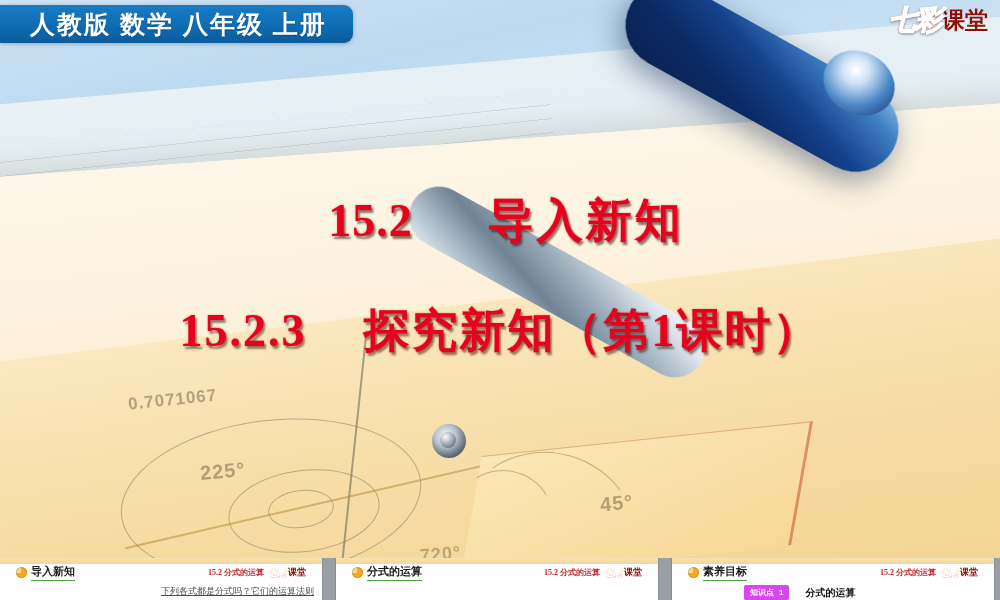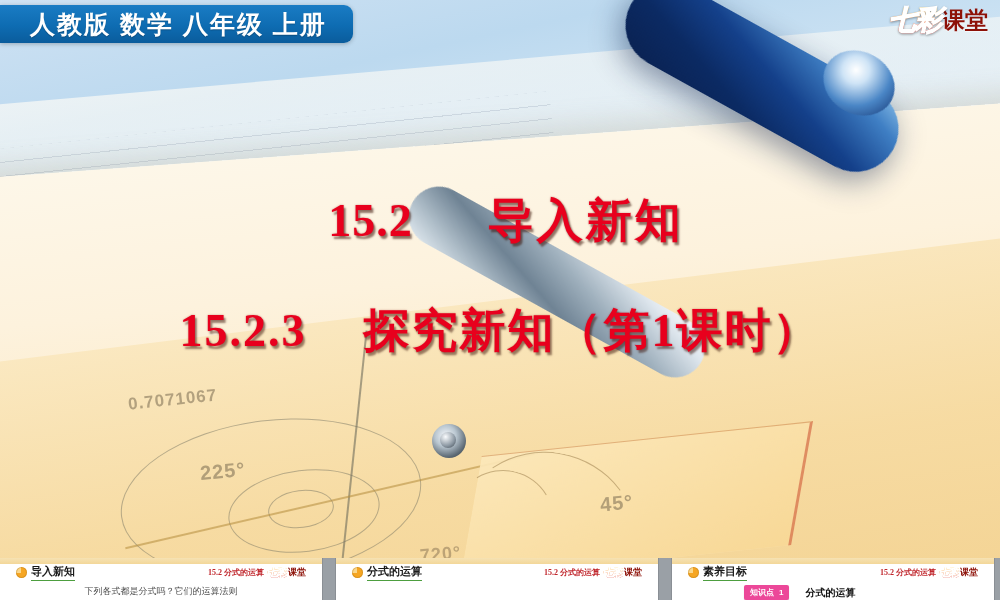--- a/index.html
+++ b/index.html
@@ -118,24 +118,24 @@
   .mini-chapter{font-size:8px;color:#c0272d;font-weight:700;white-space:nowrap;
       font-family:"Liberation Serif",serif;}
   .mini-brand{display:flex;align-items:center;line-height:1;}
   .mini-brand .m1{font-size:11px;font-weight:700;font-style:italic;letter-spacing:-1px;
       background:linear-gradient(180deg,#ffd24a,#f58220 45%,#d81c17 100%);
       -webkit-background-clip:text;background-clip:text;color:transparent;
       -webkit-text-stroke:.7px #fff;}
   .mini-brand .m2{font-size:9px;font-weight:700;color:#8d1108;margin-left:1px;}
   .thumb-body{position:absolute;left:0;top:25px;width:100%;height:17px;
       padding:2px 8px 0;box-sizing:border-box;}
-  .body-line{font-size:9px;color:#2b2b2b;white-space:nowrap;text-align:center;
-      opacity:.85;}
+  .body-line{font-size:9px;color:#2b2b2b;white-space:nowrap;text-align:right;
+      opacity:.85;text-decoration:underline;}
   .kp-row{display:flex;align-items:center;gap:16px;padding-left:64px;}
-  .kp-badge{background:#ec4899;color:#fff;font-size:8px;font-weight:700;
+  .kp-badge{background:#d946ef;color:#fff;font-size:8px;font-weight:700;
       padding:2px 6px;border-radius:2px;display:flex;align-items:center;gap:5px;
       box-shadow:0 1px 1px rgba(0,0,0,.2);}
   .kp-badge .kpnum{background:rgba(255,255,255,.0);font-weight:700;}
   .kp-title{font-size:10px;font-weight:700;color:#111;white-space:nowrap;}
 </style>
 </head>
 <body>
 
 <div id="slide">
 

